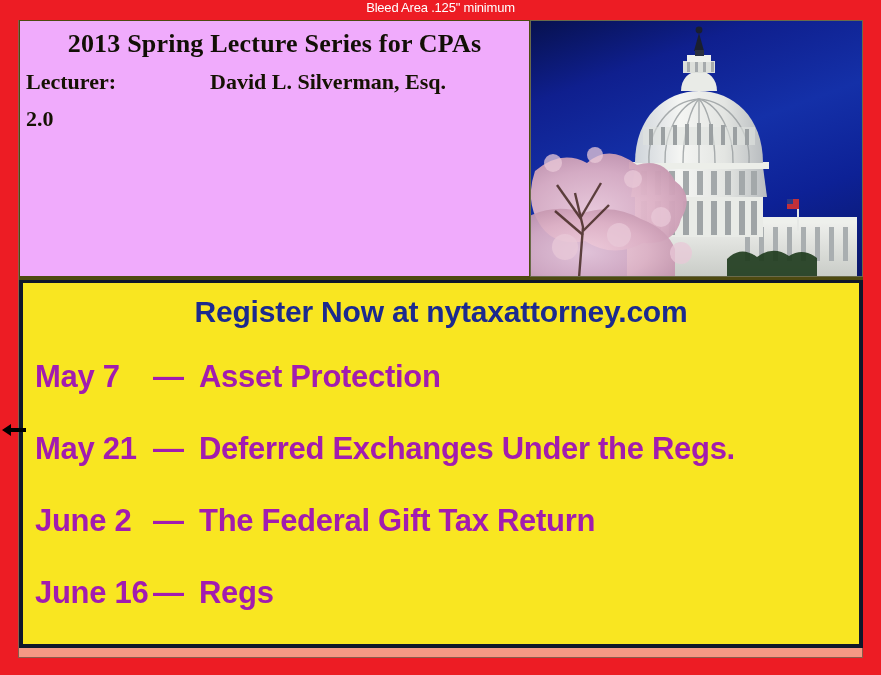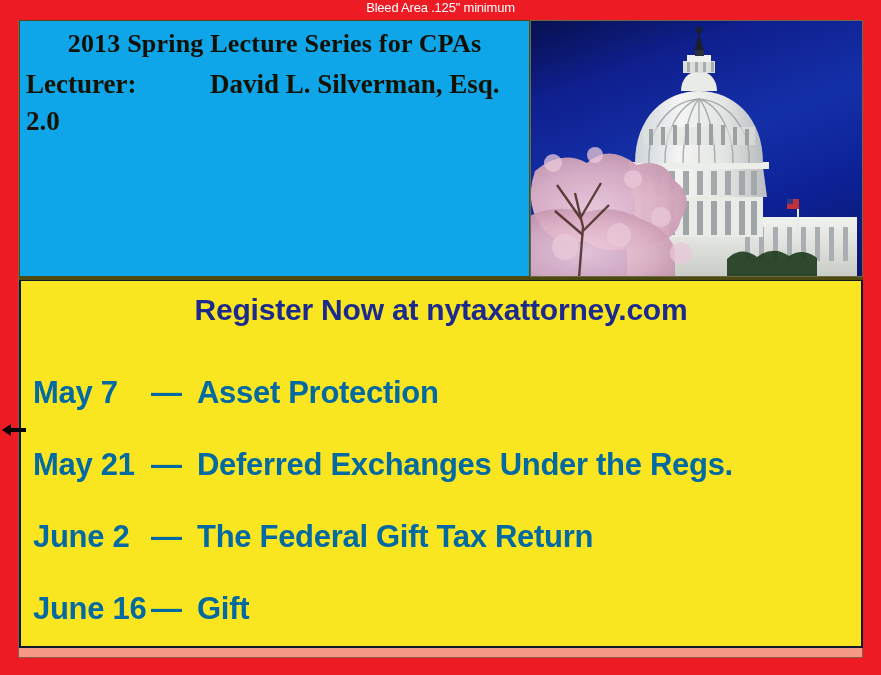--- a/index.html
+++ b/index.html
@@ -61,21 +61,21 @@
     z-index: 10;
     box-sizing: border-box;
   }
 
   .info-card {
     position: absolute;
     left: 0;
     top: 0;
     width: 511px;
     height: 257px;
-    background: #0ea5e9;
+    background: #f0abfc;
     border: 1px solid #4e4a10;
     box-sizing: border-box;
     overflow: hidden;
   }
 
   .flyer-title {
     margin: 0;
     padding: 8px 0 4px 0;
     text-align: center;
     font-family: "Liberation Serif", "DejaVu Serif", serif;
@@ -88,21 +88,21 @@
 
   .info-rows {
     margin: 6px 0 0 0;
     padding: 0 0 0 6px;
   }
   .info-row {
     display: flex;
     align-items: baseline;
     height: 37px;
     font-family: "Liberation Serif", "DejaVu Serif", serif;
-    font-size: 27px;
+    font-size: 22px;
     font-weight: bold;
     color: #151203;
     white-space: nowrap;
   }
   .info-label {
     width: 184px;
     flex: 0 0 184px;
   }
   .info-value {
     flex: 1 1 auto;
@@ -144,21 +144,21 @@
   }
 
   
   .schedule-card {
     position: absolute;
     left: 19px;
     top: 279px;
     width: 844px;
     height: 369px;
     background: #f9e621;
-    border: 2px solid #0f172a;
+    border: 4px solid #0f172a;
     box-sizing: border-box;
     z-index: 10;
     overflow: hidden;
   }
 
   .register-line {
     margin: 0;
     padding: 12px 0 0 0;
     text-align: center;
     font-family: "Liberation Sans", sans-serif;
@@ -169,26 +169,26 @@
     white-space: nowrap;
   }
 
   .session-list {
     margin: 12px 0 0 0;
     padding: 0 0 0 12px;
     list-style: none;
   }
   .session-item {
     display: flex;
-    align-items: flex-end;
+    align-items: center;
     height: 72px;
     font-family: "Liberation Sans", sans-serif;
     font-size: 31px;
     font-weight: bold;
-    color: #0369a1;
+    color: #a21caf;
     letter-spacing: -0.3px;
     white-space: nowrap;
   }
   .session-date {
     flex: 0 0 118px;
     width: 118px;
   }
   .session-dash {
     flex: 0 0 46px;
     width: 46px;
@@ -382,21 +382,21 @@
         <span class="session-topic">Deferred Exchanges Under the Regs.</span>
       </li>
       <li class="session-item">
         <span class="session-date">June 2</span>
         <span class="session-dash">—</span>
         <span class="session-topic">The Federal Gift Tax Return</span>
       </li>
       <li class="session-item">
         <span class="session-date">June 16</span>
         <span class="session-dash">—</span>
-        <span class="session-topic">Gift</span>
+        <span class="session-topic">Regs</span>
       </li>
     </ul>
   </div>
 
   <div class="pointer-arrow">
     <svg viewBox="0 0 30 18" width="30" height="18">
       <path d="M2 9 L11 3 L11 7 L26 7 L26 11 L11 11 L11 15 Z" fill="#000000"></path>
     </svg>
   </div>
 

